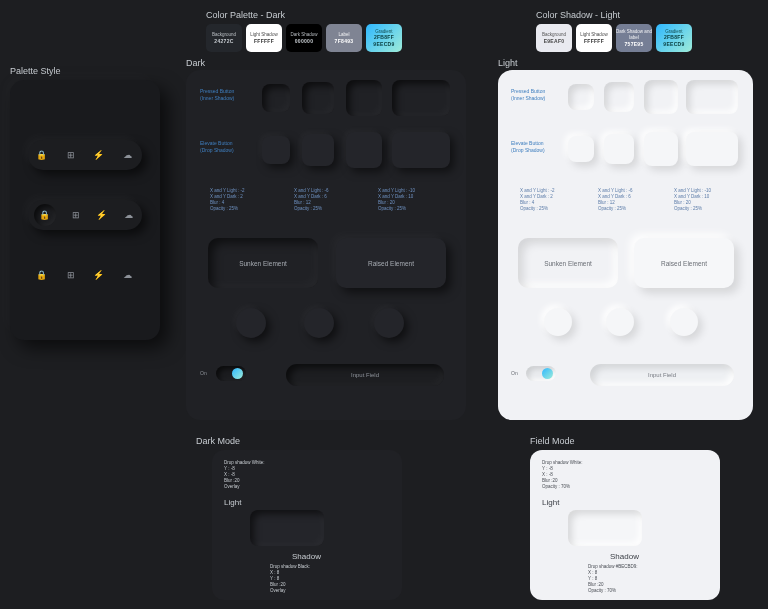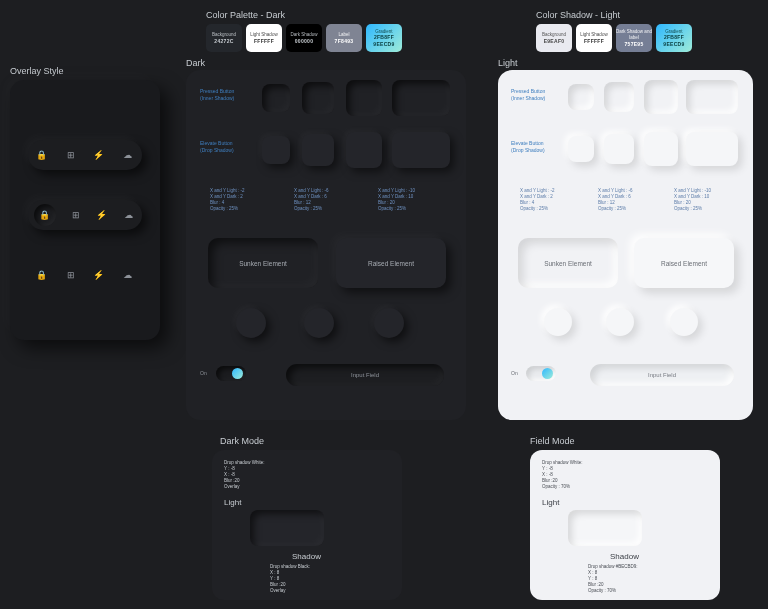--- a/index.html
+++ b/index.html
@@ -116,21 +116,21 @@
       <div class="swatch" style="background: rgb(117, 126, 149); color: rgb(255, 255, 255);">
         <div class="lab">Dark Shadow and label</div>
         <div class="hex">757E95</div>
       </div>
       <div class="swatch" style="background: linear-gradient(135deg, rgb(47, 184, 255), rgb(158, 236, 217)); color: rgb(8, 59, 59);">
         <div class="lab">Gradient</div>
         <div class="hex">2FB8FF 9EECD9</div>
       </div>
     </div>
 
-  <div class="sect-title" style="position:absolute;left:10px;top:66px">Overlay Style</div>
+  <div class="sect-title" style="position:absolute;left:10px;top:66px">Palette Style</div>
 
   <div class="sect-title" style="position:absolute;left:186px;top:58px">Dark</div>
   <div class="sect-title" style="position:absolute;left:498px;top:58px">Light</div>
 
   <div class="btn-card">
     <div class="pillrow pill-raised" style="top:60px">
       <span class="ic">🔒</span>
       <span class="ic">⊞</span>
       <span class="ic">⚡</span>
       <span class="ic">☁</span>
@@ -230,21 +230,21 @@
     <div class="circ lt" style="left:172px;top:238px;width:28px;height:28px"></div>
 
     <div class="tog-lab" style="left:13px;top:300px;color:#6a6e75">On</div>
     <div class="tog lt" style="left:28px;top:296px">
         <div class="knob"></div>
       </div>
 
     <div class="inp lt" style="left:92px;top:294px;width:144px">Input Field</div>
   </div>
 
-  <div class="sect-title" style="position:absolute;left:220px;top:436px">Dark Mode</div>
+  <div class="sect-title" style="position:absolute;left:196px;top:436px">Dark Mode</div>
   <div class="mode-card dk" style="left:212px;top:450px;width:190px;height:150px">
     <div class="mode-spec" style="position:absolute;left:12px;top:10px;white-space:pre">Drop shadow White:
 Y : -8
 X : -8
 Blur :20
 Overlay</div>
     <div style="position:absolute;left:12px;top:48px;font-size:8px;color:#c7ccd1">Light</div>
     <div class="mode-inner dk" style="left:38px;top:60px;width:74px;height:36px"></div>
     <div style="position:absolute;left:80px;top:102px;font-size:8px;color:#c7ccd1">Shadow</div>
     <div class="mode-spec" style="position:absolute;left:58px;top:114px;white-space:pre">Drop shadow Black:

